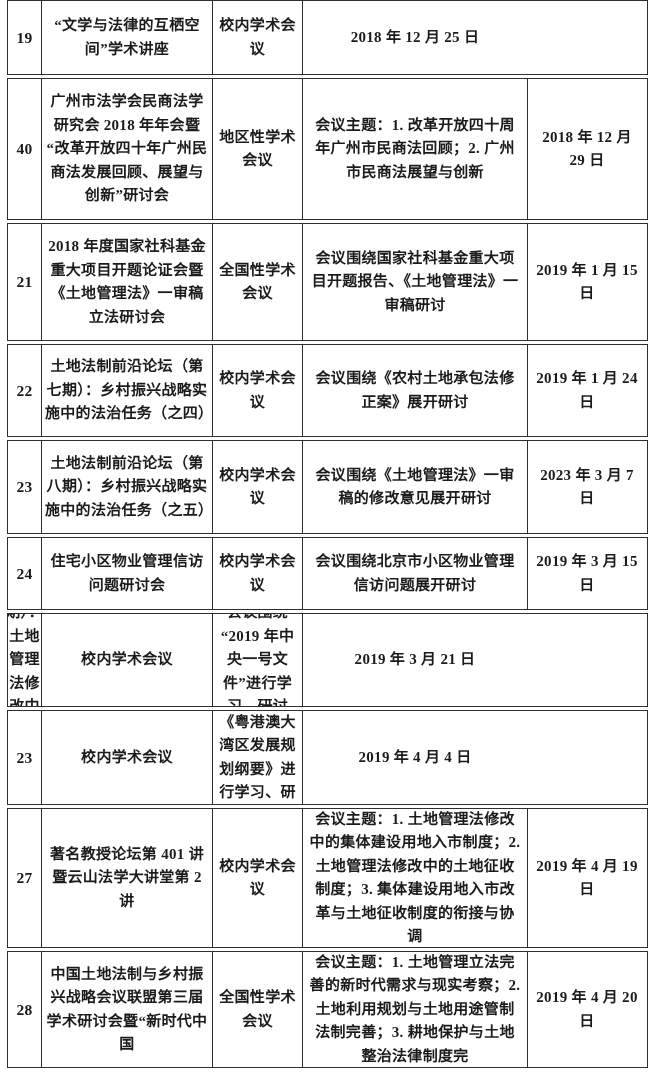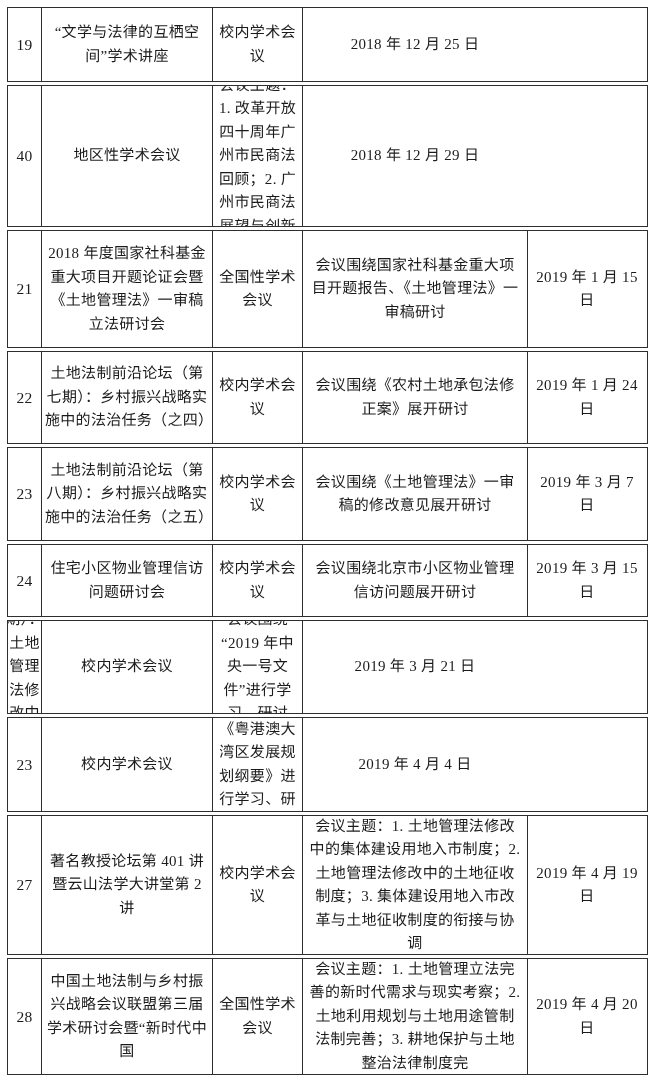--- a/index.html
+++ b/index.html
@@ -14,22 +14,23 @@
   }
   .page {
     position: relative;
     width: 652px;
     height: 1082px;
     background: #ffffff;
   }
   .conf-table {
     position: absolute;
     left: 7px;
-    top: 7px;
+    top: 0;
     width: 526px;
+    font-weight: bold;
   }
   .conf-row {
     box-sizing: border-box;
     width: 641px;
     border: 1.5px solid #2e2e2e;
     margin-bottom: 3px;
     display: grid;
     grid-template-columns: 33px 171px 90px 225px 119px;
     background: #ffffff;
   }
@@ -64,20 +65,21 @@
 <div class="page">
   <div class="conf-table">
       <div class="conf-row" style="height: 75px;">
     <div class="cell num">19</div>
     <div class="cell title">“文学与法律的互栖空间”学术讲座</div>
     <div class="cell type">校内学术会议</div>
     <div class="cell date">2018 年 12 月 25 日</div>
   </div>
       <div class="conf-row" style="height: 142px;">
     <div class="cell num">40</div>
+    <div class="cell title">广州市法学会民商法学研究会 2018 年年会暨“改革开放四十年广州民商法发展回顾、展望与创新”研讨会</div>
     <div class="cell type">地区性学术会议</div>
     <div class="cell topic">会议主题：1. 改革开放四十周年广州市民商法回顾；2. 广州市民商法展望与创新</div>
     <div class="cell date">2018 年 12 月 29 日</div>
   </div>
       <div class="conf-row" style="height: 118px;">
     <div class="cell num">21</div>
     <div class="cell title">2018 年度国家社科基金重大项目开题论证会暨《土地管理法》一审稿立法研讨会</div>
     <div class="cell type">全国性学术会议</div>
     <div class="cell topic">会议围绕国家社科基金重大项目开题报告、《土地管理法》一审稿研讨</div>
     <div class="cell date">2019 年 1 月 15 日</div>
@@ -87,21 +89,21 @@
     <div class="cell title">土地法制前沿论坛（第七期）：乡村振兴战略实施中的法治任务（之四）</div>
     <div class="cell type">校内学术会议</div>
     <div class="cell topic">会议围绕《农村土地承包法修正案》展开研讨</div>
     <div class="cell date">2019 年 1 月 24 日</div>
   </div>
       <div class="conf-row" style="height: 94px;">
     <div class="cell num">23</div>
     <div class="cell title">土地法制前沿论坛（第八期）：乡村振兴战略实施中的法治任务（之五）</div>
     <div class="cell type">校内学术会议</div>
     <div class="cell topic">会议围绕《土地管理法》一审稿的修改意见展开研讨</div>
-    <div class="cell date">2019 年 3 月 7 日</div>
+    <div class="cell date">2023 年 3 月 7 日</div>
   </div>
       <div class="conf-row" style="height: 73px;">
     <div class="cell num">24</div>
     <div class="cell title">住宅小区物业管理信访问题研讨会</div>
     <div class="cell type">校内学术会议</div>
     <div class="cell topic">会议围绕北京市小区物业管理信访问题展开研讨</div>
     <div class="cell date">2019 年 3 月 15 日</div>
   </div>
       <div class="conf-row" style="height: 94px;">
     <div class="cell title">土地法制前沿论坛（第九期）：土地管理法修改中的土地征收制度（之六）</div>

